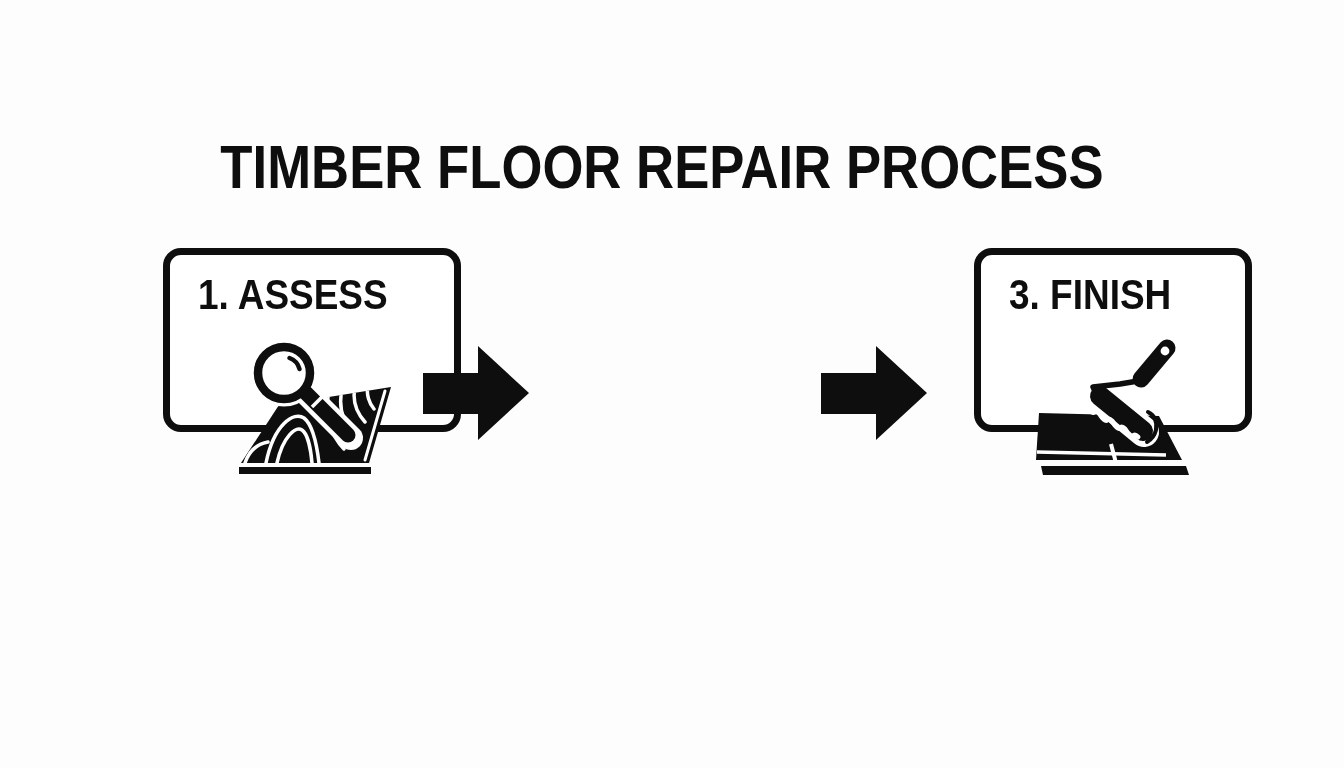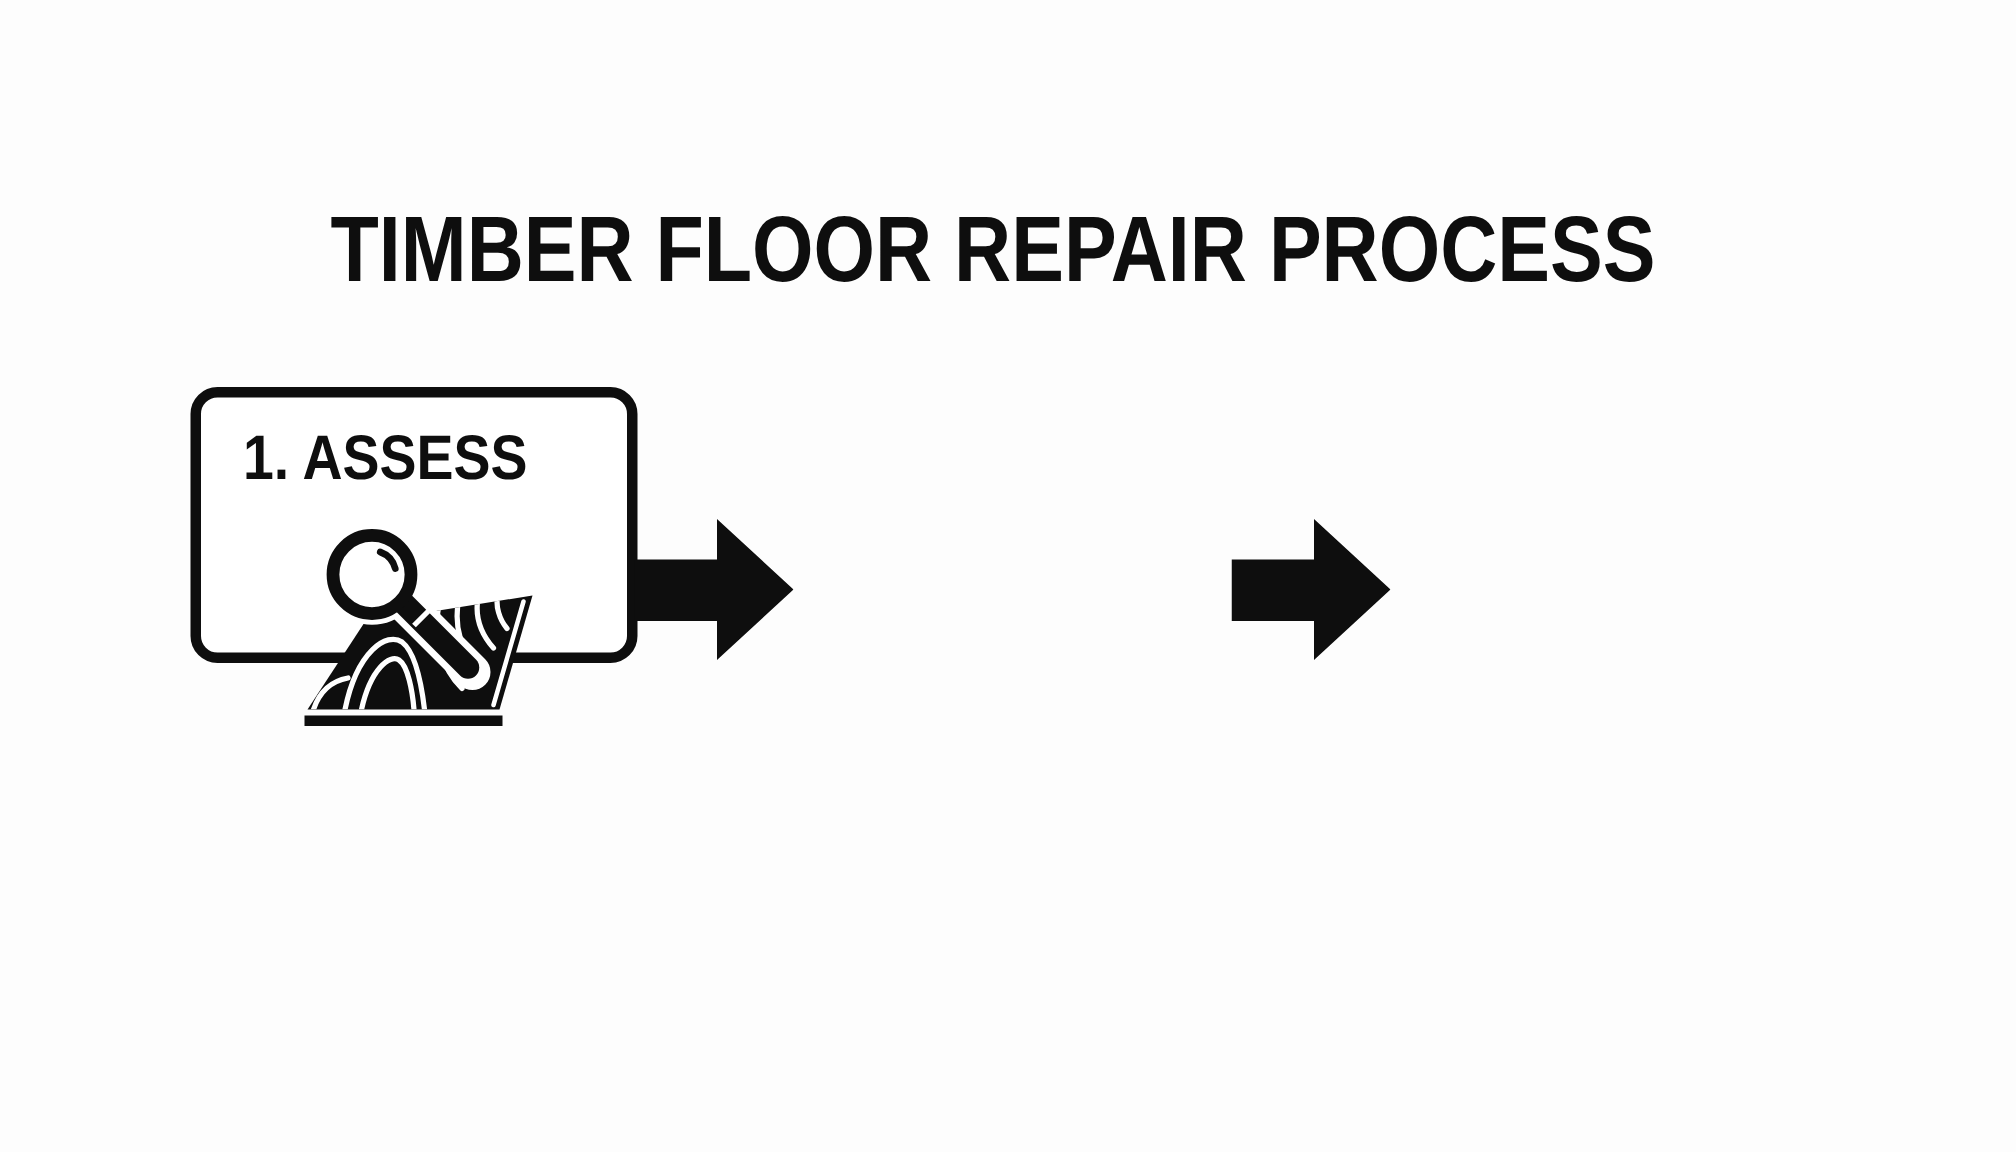--- a/index.html
+++ b/index.html
@@ -27,25 +27,26 @@
     transform-origin:center top;
     white-space:nowrap;
     font-size:62px;
     line-height:1;
     font-weight:700;
     letter-spacing:0px;
     color:var(--ink);
   }
   .step-box{
     position:absolute;
-    top:258px;
+    top:248px;
     height:184px;
     background:var(--boxfill);
     border:7px solid var(--ink);
     border-radius:18px;
+    margin-left:36px;
   }
   .step-box.b1{left:127px;width:298px;}
   .step-box.b2{left:530px;width:295px;}
   .step-box.b3{left:938px;width:278px;}
   .step-label{
     position:absolute;
     left:28px; top:19px;
     font-size:42px;
     line-height:1;
     font-weight:700;
@@ -117,14 +118,37 @@
 
   <svg class="arrow a1" viewBox="0 0 106 94" xmlns="http://www.w3.org/2000/svg" aria-hidden="true">
     <polygon points="0,27 55,27 55,0 106,47 55,94 55,68 0,68" fill="currentColor"></polygon>
   </svg>
 
 
   <svg class="arrow a2" viewBox="0 0 106 94" xmlns="http://www.w3.org/2000/svg" aria-hidden="true">
     <polygon points="0,27 55,27 55,0 106,47 55,94 55,68 0,68" fill="currentColor"></polygon>
   </svg>
 
+  <div class="step-box b3">
+    <div class="step-label">3. FINISH</div>
+    <svg class="icon-svg" viewBox="0 0 200 180" xmlns="http://www.w3.org/2000/svg" aria-hidden="true">
+
+      <polygon points="23,93 143,96 166,140 20,140" fill="currentColor"></polygon>
+      <line x1="21" y1="132" x2="150" y2="135" stroke="#ffffff" stroke-width="3.5"></line>
+      <line x1="95" y1="124" x2="100" y2="143" stroke="#ffffff" stroke-width="4"></line>
+      <polygon points="25,146 170,146 173,155 27,155" fill="currentColor"></polygon>
+
+      <line x1="83" y1="75" x2="128" y2="112" stroke="#ffffff" stroke-width="30" stroke-linecap="round"></line>
+
+      <path d="M 132,92 Q 142,97 140,110 Q 138,118 131,122" stroke="currentColor" stroke-width="4" fill="none" stroke-linecap="round"></path>
+
+      <line x1="84" y1="76" x2="127" y2="111" stroke="currentColor" stroke-width="20" stroke-linecap="round"></line>
+
+      <path d="M 70,85 q 6,9 8,7 q 2,-2 5,1 q 6,9 8,7 q 2,-2 5,1 q 6,9 8,7 q 2,-2 5,1 q 5,8 8,7 q 2,-2 5,1" stroke="#ffffff" stroke-width="5" fill="none" stroke-linecap="round" stroke-linejoin="round"></path>
+
+      <path d="M 81,76 L 77,67 L 104,64 L 122,61" stroke="currentColor" stroke-width="5.5" fill="none" stroke-linecap="round" stroke-linejoin="round"></path>
+
+      <line x1="125" y1="59" x2="151" y2="28" stroke="currentColor" stroke-width="17" stroke-linecap="round"></line>
+      <circle cx="149" cy="31" r="4.4" fill="#ffffff"></circle>
+    </svg>
+  </div>
 
 </div>
 
 </body></html>

